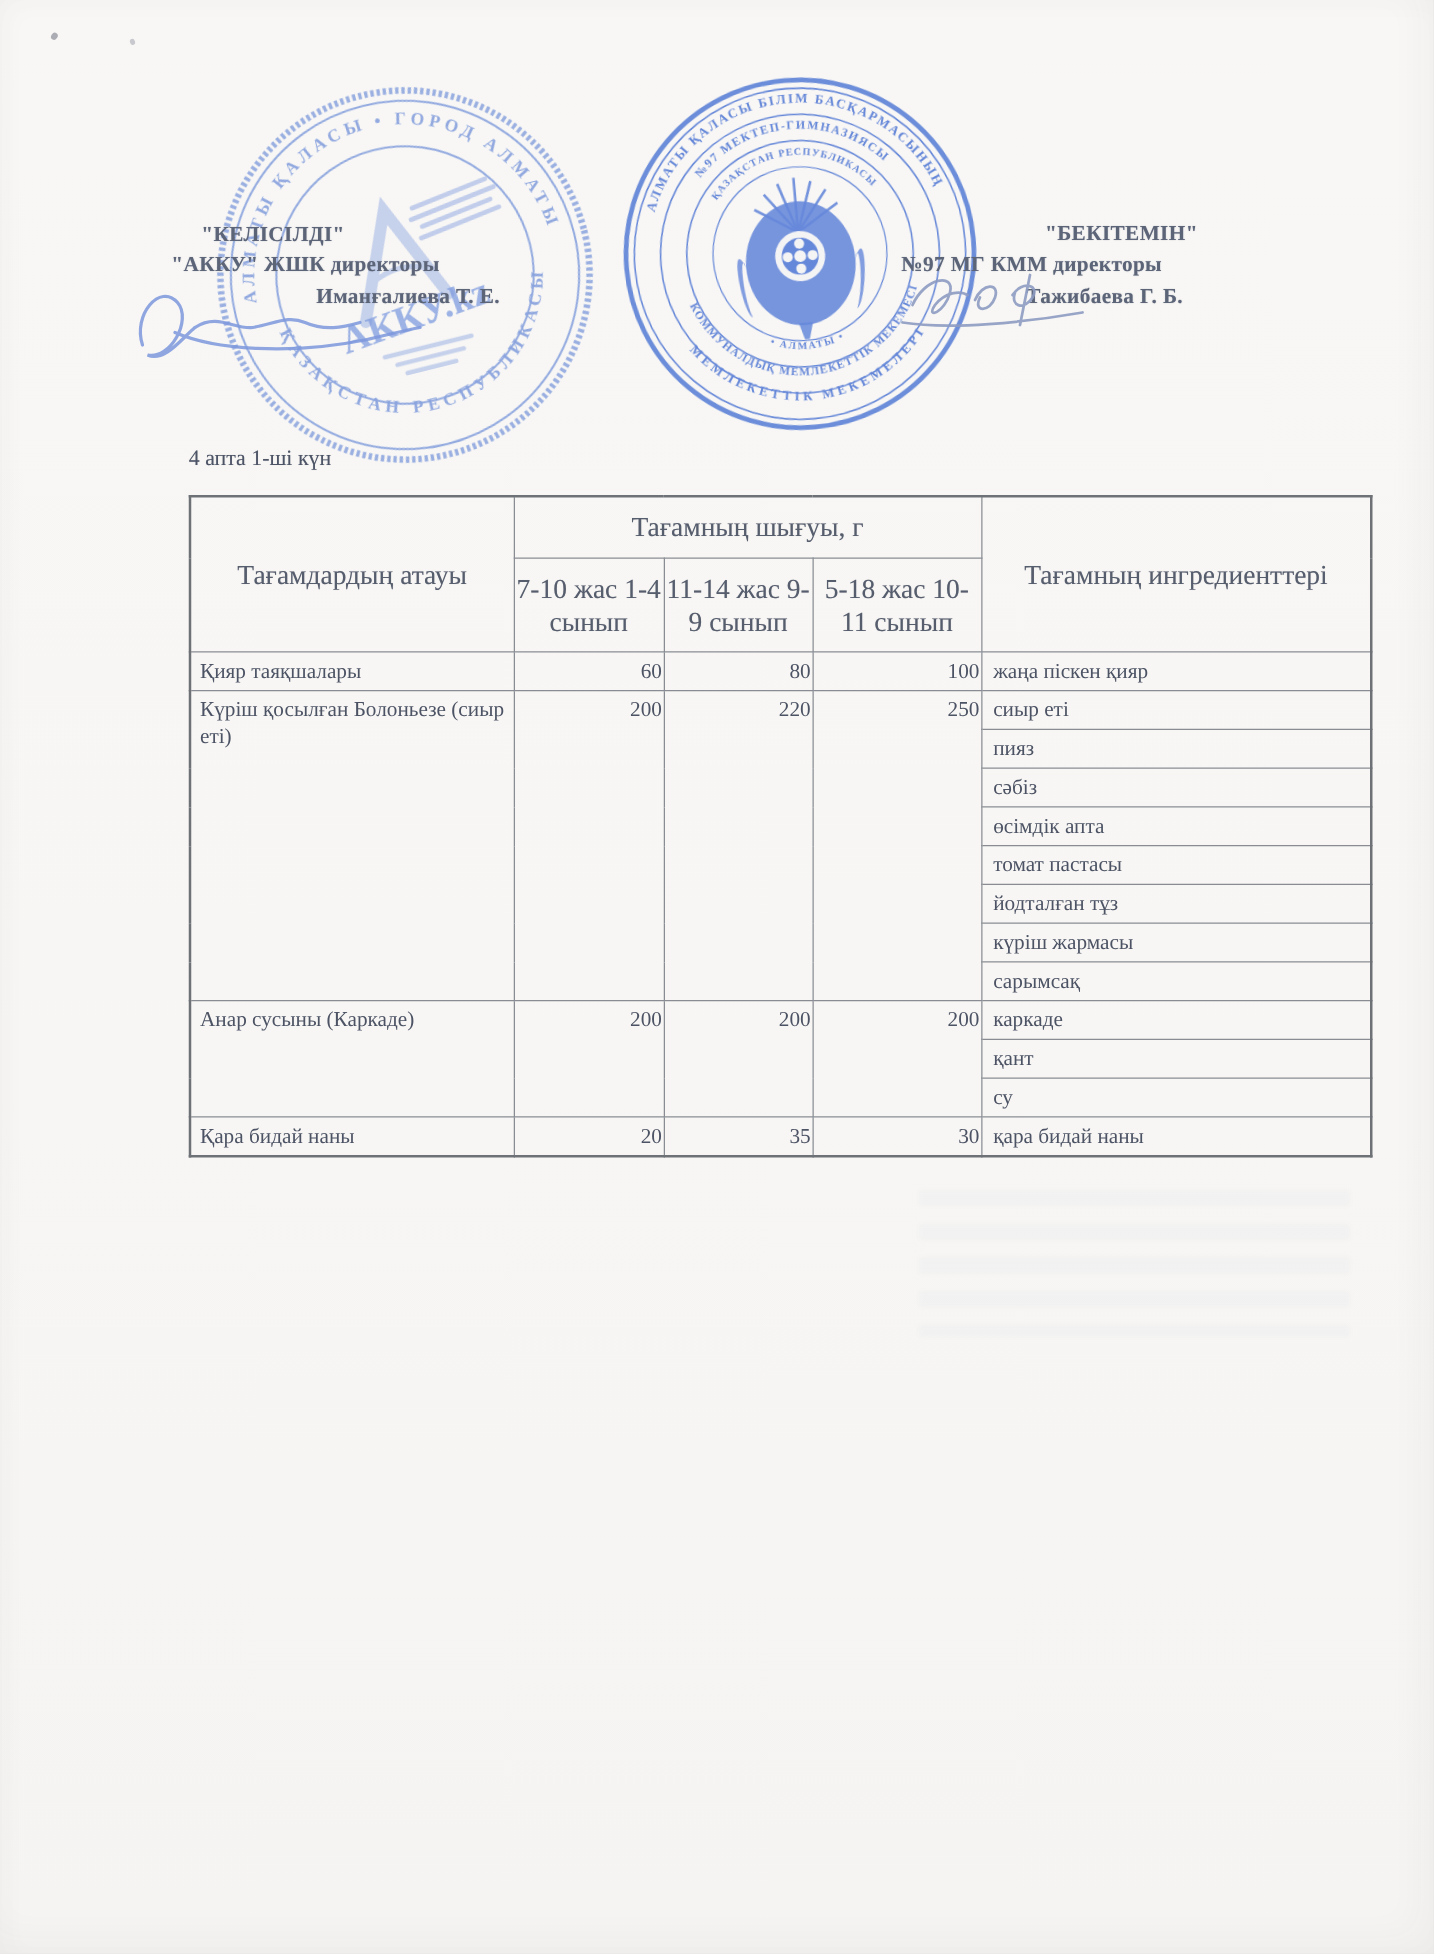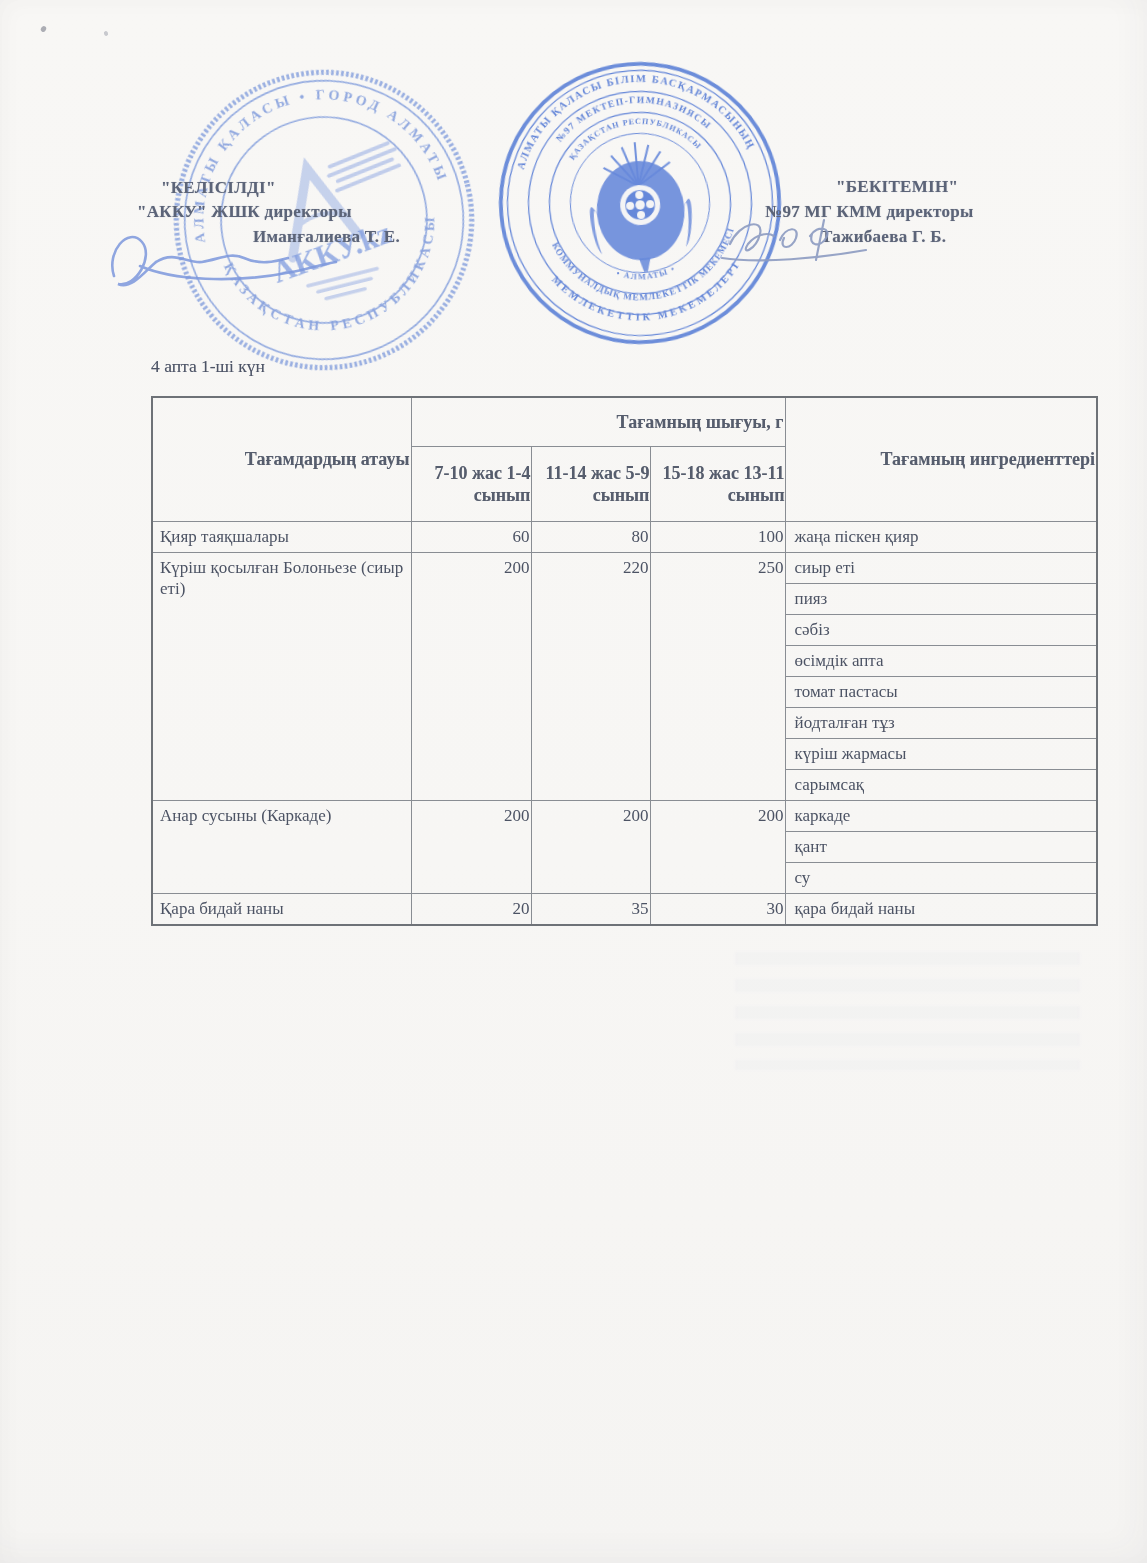--- a/index.html
+++ b/index.html
@@ -36,22 +36,22 @@
     position:absolute;left:151px;top:396px;width:945px;
     border-collapse:collapse;table-layout:fixed;
     font-size:17px;color:#4c5364;
   }
   .menu-table th,.menu-table td{
     border:1px solid #898d93;
     overflow:hidden;
   }
   .menu-table{border:2px solid #6e7277;}
   .menu-table thead th{
-    font-weight:bold;color:#565d6d;text-align:right;vertical-align:middle;
-    font-size:18px;line-height:1.25;
+    font-weight:normal;color:#565d6d;text-align:center;vertical-align:middle;
+    font-size:22px;line-height:1.25;
     text-shadow:0 0 .6px rgba(86,93,109,.35);
   }
   th.group-h{height:46px;}
   tr.sub-h th{height:74px;padding:0 0;}
   th.age3{padding:0 24px;}
   td.dish{vertical-align:top;text-align:left;padding:4px 6px 2px 7px;line-height:1.25;margin-left:15px;}
   td.val{vertical-align:top;text-align:right;padding-top:5px;}
   td.ing{text-align:left;padding:2px 6px 2px 9px;margin-left:19px;}
   tr.ing-row{height:31px;}
 
@@ -174,21 +174,21 @@
 
   <svg class="sig" style="left:102px;top:218px;" width="250" height="80" viewBox="0 0 250 80">
     <g stroke="#7d98dd" stroke-width="2.6" fill="none" stroke-linecap="round" opacity=".85">
       <path d="M12,58 C4,34 26,8 40,24 C52,38 34,70 16,66 C30,72 44,52 54,44"></path>
       <path d="M54,44 C72,32 86,46 100,44 C118,41 128,34 142,40 C158,47 172,44 186,40"></path>
       <path d="M38,48 C70,62 130,66 190,54 C208,50 222,46 234,44"></path>
     </g>
   </svg>
 
   <div class="appr" style="left:836px;top:177px;">"БЕКІТЕМІН"</div>
-  <div class="appr" style="left:721px;top:202px;margin-left:44px;">№97 МГ КММ директоры</div>
+  <div class="appr" style="left:721px;top:202px;">№97 МГ КММ директоры</div>
   <div class="appr" style="left:821px;top:227px;">Тажибаева Г. Б.</div>
 
   <svg class="sig" style="left:716px;top:206px;" width="160" height="60" viewBox="0 0 160 60">
     <g stroke="#8d9cc2" stroke-width="2.2" fill="none" stroke-linecap="round" opacity=".9">
       <path d="M14,38 C24,16 48,12 44,28 C40,44 24,50 32,38 C40,28 52,26 58,30"></path>
       <path d="M64,34 C70,20 84,20 80,32 C76,44 62,44 68,32"></path>
       <path d="M94,30 C102,18 116,22 110,32 C104,42 92,40 96,28 M108,14 L100,54"></path>
       <path d="M6,52 C44,58 104,52 150,44"></path>
     </g>
   </svg>
@@ -204,22 +204,22 @@
         <col style="width:312px">
     </colgroup>
     <thead>
       <tr>
         <th rowspan="2">Тағамдардың атауы</th>
         <th colspan="3" class="group-h">Тағамның шығуы, г</th>
         <th rowspan="2">Тағамның ингредиенттері</th>
       </tr>
       <tr class="sub-h">
         <th>7-10 жас 1-4 сынып</th>
-        <th>11-14 жас 5-9 сынып</th>
-        <th class="age3">15-18 жас 13-11 сынып</th>
+        <th>11-14 жас 9-9 сынып</th>
+        <th class="age3">5-18 жас 10-11 сынып</th>
       </tr>
     </thead>
     <tbody>
         <tr class="ing-row">
           <td class="dish" rowspan="1">Қияр таяқшалары</td>
           <td class="val" rowspan="1">60</td>
           <td class="val" rowspan="1">80</td>
           <td class="val" rowspan="1">100</td>
           <td class="ing">жаңа піскен қияр</td>
         </tr>

